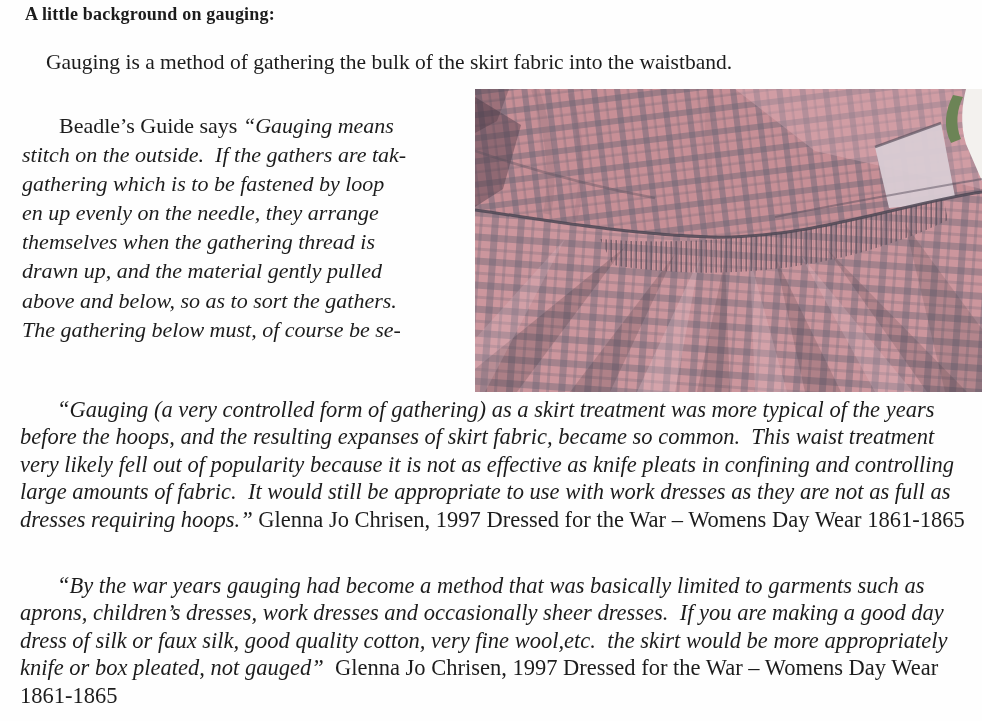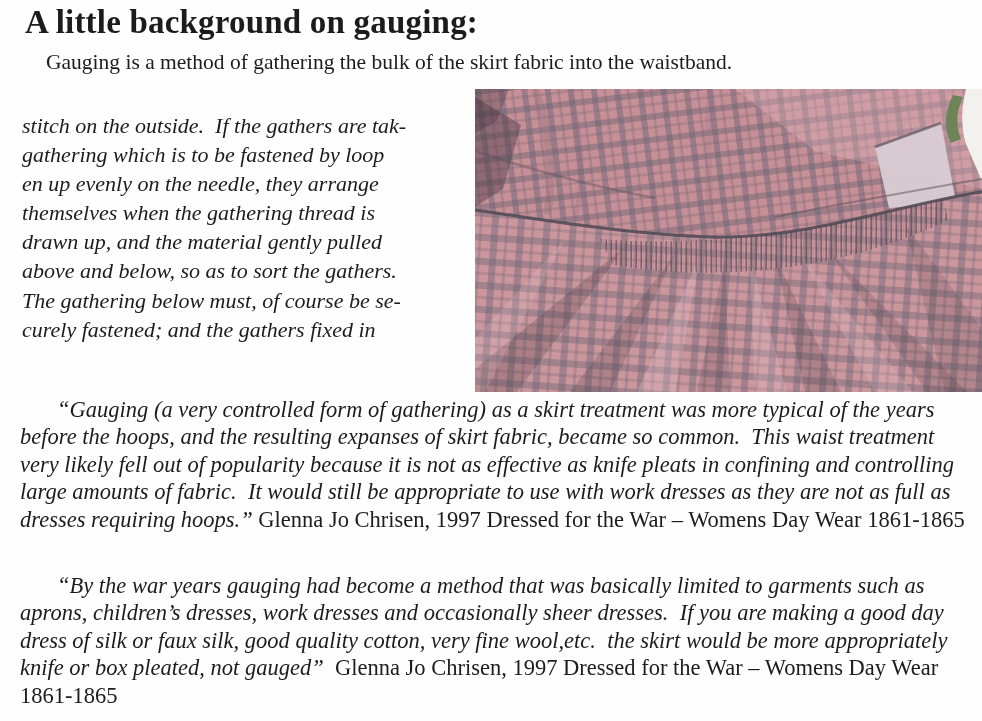--- a/index.html
+++ b/index.html
@@ -9,21 +9,21 @@
     height: 721px;
     background: #fefefe;
     font-family: "Liberation Serif", serif;
     color: #1c1c1c;
     overflow: hidden;
   }
   .page-title {
     position: absolute;
     left: 25px; top: 4px;
     margin: 0;
-    font-size: 33px;
+    font-size: 18px;
     font-weight: bold;
     letter-spacing: 0.2px;
   }
   .intro {
     position: absolute;
     left: 44px; top: 48px;
     margin: 2px;
     font-size: 21.5px;
     white-space: pre;
   }
@@ -132,29 +132,29 @@
         </g>
 
         <path d="M125,150 C220,158 320,148 468,107 L473,131 C360,186 230,192 138,176 Z" fill="url(#pleats)"></path>
       </g>
 
       <path d="M0,121 C70,131 150,145 235,148 C330,151 430,114 507,103" stroke="#4c4653" stroke-width="3" fill="none" opacity="0.85"></path>
     </svg>
   </figure>
 
   <div class="beadle">
+    <div class="first-line"><span class="lead">Beadle’s Guide says </span><span class="quote">“Gauging means</span></div>
     <div>
         <div class="q-line">stitch on the outside.  If the gathers are tak-</div>
         <div class="q-line">gathering which is to be fastened by loop</div>
         <div class="q-line">en up evenly on the needle, they arrange</div>
         <div class="q-line">themselves when the gathering thread is</div>
         <div class="q-line">drawn up, and the material gently pulled</div>
         <div class="q-line">above and below, so as to sort the gathers.</div>
         <div class="q-line">The gathering below must, of course be se-</div>
-        <div class="q-line">curely fastened; and the gathers fixed in</div>
       </div>
   </div>
 
   <p class="blockquote q1"><span class="quote">“Gauging (a very controlled form of gathering) as a skirt treatment was more typical of the years before the hoops, and the resulting expanses of skirt fabric, became so common.  This waist treatment very likely fell out of popularity because it is not as effective as knife pleats in confining and controlling large amounts of fabric.  It would still be appropriate to use with work dresses as they are not as full as dresses requiring hoops.” </span><span class="attribution">Glenna Jo Chrisen, 1997 Dressed for the War – Womens Day Wear 1861-1865</span></p>
 
   <p class="blockquote q2"><span class="quote">“By the war years gauging had become a method that was basically limited to garments such as aprons, children’s dresses, work dresses and occasionally sheer dresses.  If you are making a good day dress of silk or faux silk, good quality cotton, very fine wool,etc.  the skirt would be more appropriately knife or box pleated, not gauged”  </span><span class="attribution">Glenna Jo Chrisen, 1997 Dressed for the War – Womens Day Wear 1861-1865</span></p>
 
 </div>
 
 </body></html>

